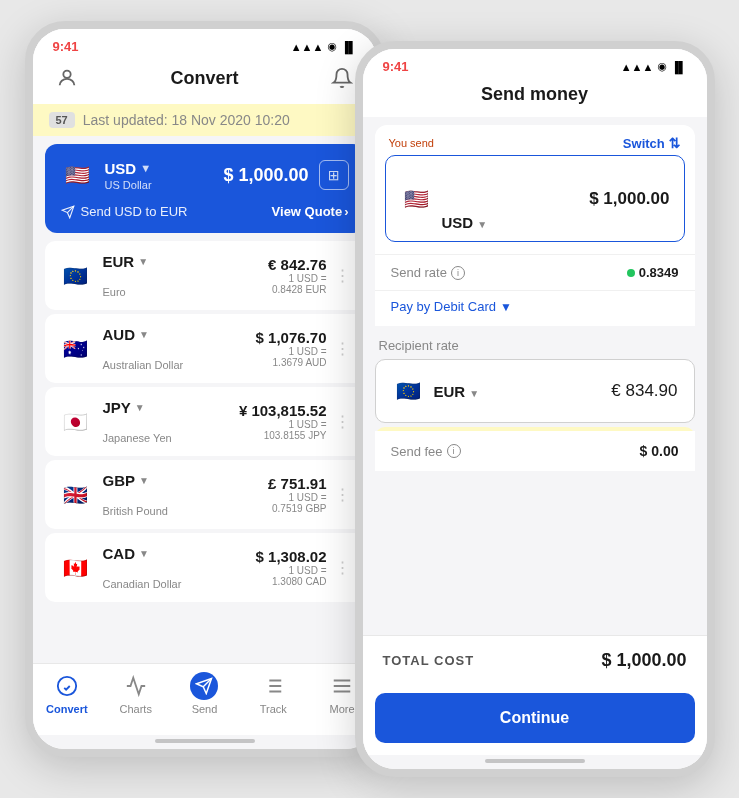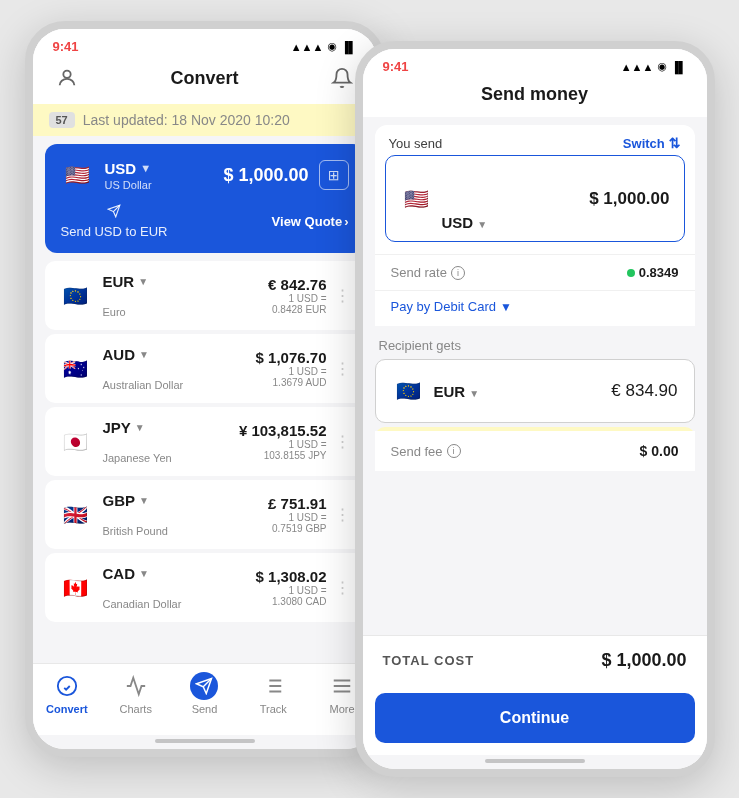--- a/index.html
+++ b/index.html
@@ -175,21 +175,20 @@
       align-items: center;
       justify-content: space-between;
       margin-top: 12px;
     }
     .send-btn-left {
       display: flex;
       align-items: center;
       gap: 6px;
       color: rgba(255,255,255,0.9);
       font-size: 13px;
-      flex-direction: column;
     }
     .view-quote-btn {
       color: #fff;
       font-size: 13px;
       font-weight: 600;
       display: flex;
       align-items: center;
       gap: 2px;
     }
     
@@ -280,22 +279,22 @@
       margin: 4px auto 6px;
       opacity: 0.2;
     }
     
     .phone2 {
       margin-left: -30px;
       margin-top: 20px;
       z-index: 2;
     }
     .section-label {
-      font-size: 13px;
-      color: #404040;
+      font-size: 11px;
+      color: #c2410c;
       margin-bottom: 10px;
       font-weight: 500;
     }
     .switch-btn {
       color: #1a56db;
       font-size: 13px;
       font-weight: 600;
       display: flex;
       align-items: center;
       gap: 4px;
@@ -675,21 +674,21 @@
           </span>
         </div>
         <div class="divider"></div>
         <div class="pay-row">
           <span>Pay by Debit Card</span>
           <span style="font-size:12px;">▼</span>
         </div>
       </div>
 
       <div style="padding:8px 12px 0;">
-        <span class="recipient-label" style="display:block;padding:4px 4px 6px;font-size:13px;color:#888;">Recipient gets</span>
+        <span class="recipient-label" style="display:block;padding:4px 4px 6px;font-size:13px;color:#888;">Recipient rate</span>
         <div class="recipient-card">
           <div style="display:flex;align-items:center;gap:8px;">
             <div class="flag-circle">🇪🇺</div>
             <span style="font-size:15px;font-weight:700;color:#1a1a1a;">EUR <span class="chevron-down">▼</span></span>
           </div>
           <span style="font-size:17px;font-weight:400;color:#1a1a1a;">€ 834.90</span>
         </div>
       </div>
 
       <div style="background:#fef9c3;margin:4px 12px 0;border-radius:10px;">

